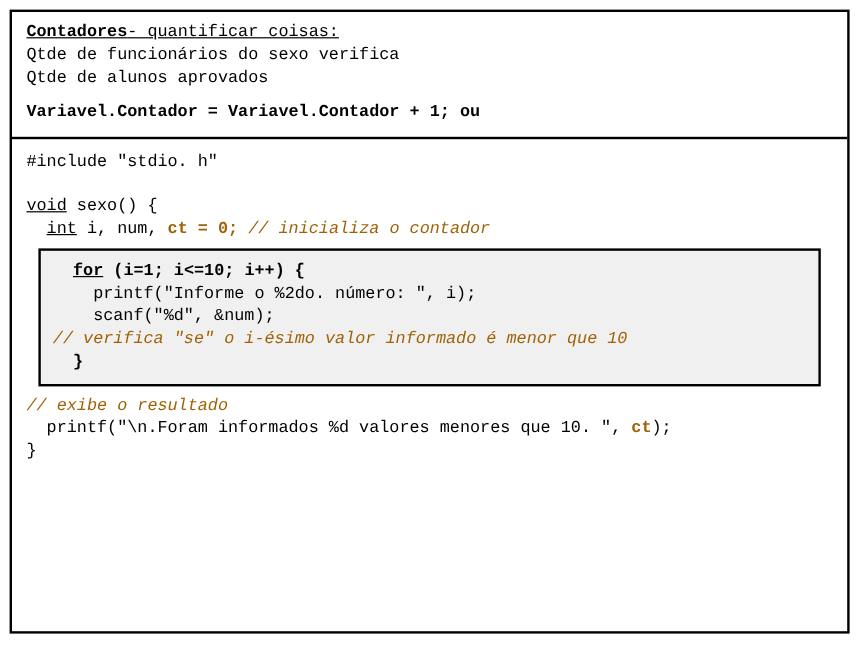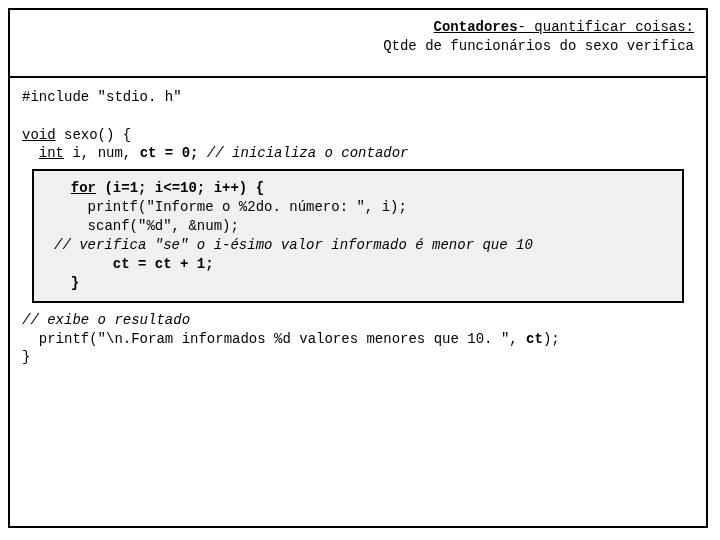--- a/index.html
+++ b/index.html
@@ -25,67 +25,67 @@
     box-sizing: border-box;
   }
   .top .u {
     text-decoration: underline;
   }
   .top .b {
     font-weight: bold;
   }
   .top p {
     margin: 0;
-    text-align: right;
   }
   .top .gap {
     height: 10px;
   }
   .bottom {
     padding: 10px 12px 8px 12px;
     box-sizing: border-box;
   }
   .bottom p, .innerbox p {
     margin: 0;
     white-space: pre;
   }
   .u { text-decoration: underline; }
   .b { font-weight: bold; }
   .i { font-style: italic; margin-top: 32px; }
-  .red { color: #000000; }
+  .red { color: #a16207; }
   .innerbox {
     margin: 6px 10px 8px 10px;
-    padding: 8px 20px;
+    padding: 8px 10px;
     border: 2px solid #000;
     background: #f0f0f0;
   }
 </style>
 </head>
 <body>
 
 <div class="outer">
 
   <div class="top">
     <p><span class="b u">Contadores</span><span class="u">- quantificar coisas:</span></p>
     <p>Qtde de funcionários do sexo verifica</p>
+    <p>Qtde de alunos aprovados</p>
     <div class="gap"></div>
+    <p><span class="b">Variavel.Contador = Variavel.Contador + 1;</span><span>   </span><span class="b">ou</span></p>
   </div>
 
   <div class="bottom">
     <p>#include "stdio. h"</p>
     <p> </p>
     <p><span class="u">void</span><span> sexo() {</span></p>
     <p><span>  </span><span class="u">int</span><span> i, num, </span><span class="b red">ct = 0;</span><span class="i red"> // inicializa o contador</span></p>
 
     <div class="innerbox">
       <p><span>  </span><span class="u b">for</span><span class="b"> (i=1; i&lt;=10; i++) {</span></p>
       <p>    printf("Informe o %2do. número: ", i);</p>
       <p>    scanf("%d", &amp;num);</p>
       <p class="i red">// verifica "se" o i-ésimo valor informado é menor que 10</p>
-      <p><span>       </span><span class="b red">ct = ct + 1;</span></p>
       <p class="b">  }</p>
     </div>
 
     <p class="i red">// exibe o resultado</p>
     <p><span>  printf("\n.Foram informados %d valores menores que 10. ", </span><span class="b red">ct</span><span>);</span></p>
     <p>}</p>
   </div>
 
 </div>
 

